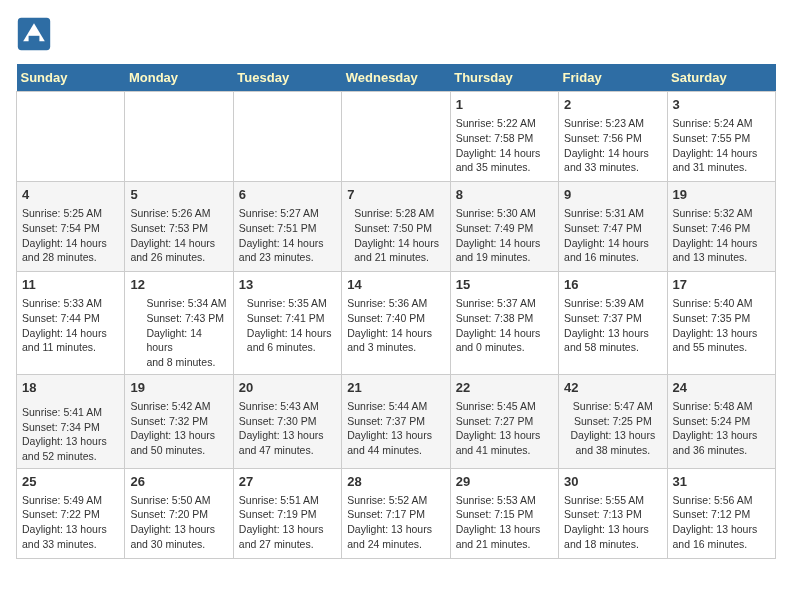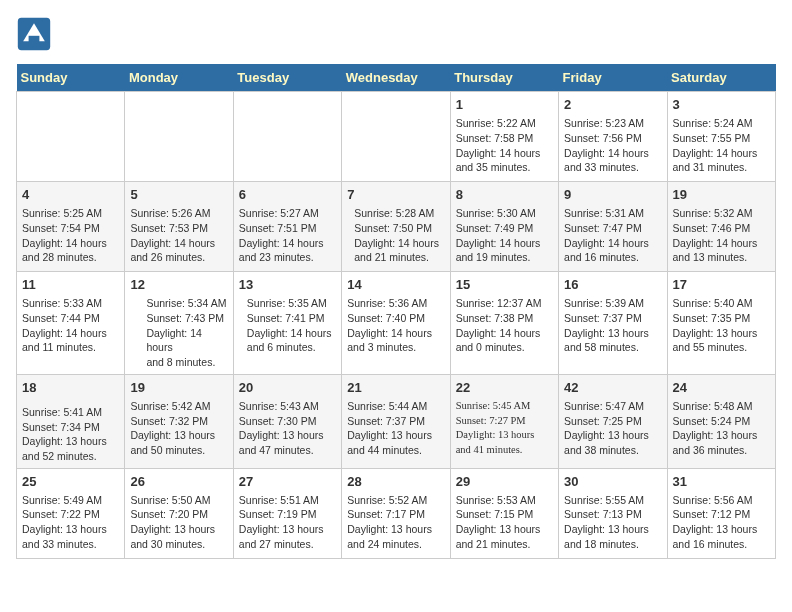--- a/index.html
+++ b/index.html
@@ -225,21 +225,21 @@
         </td>
         <td>
           <span class="day-num">14</span>
           <div class="day-info" style="white-space: pre-line;">Sunrise: 5:36 AM
 Sunset: 7:40 PM
 Daylight: 14 hours
 and 3 minutes.</div>
         </td>
         <td>
           <span class="day-num">15</span>
-          <div class="day-info" style="white-space: pre-line;">Sunrise: 12:37 AM
+          <div class="day-info" style="white-space: pre-line;">Sunrise: 5:37 AM
 Sunset: 7:38 PM
 Daylight: 14 hours
 and 0 minutes.</div>
         </td>
         <td>
           <span class="day-num">16</span>
           <div class="day-info" style="white-space: pre-line;">Sunrise: 5:39 AM
 Sunset: 7:37 PM
 Daylight: 13 hours
 and 58 minutes.</div>
@@ -276,28 +276,28 @@
         </td>
         <td>
           <span class="day-num">21</span>
           <div class="day-info" style="white-space: pre-line;">Sunrise: 5:44 AM
 Sunset: 7:37 PM
 Daylight: 13 hours
 and 44 minutes.</div>
         </td>
         <td>
           <span class="day-num">22</span>
-          <div class="day-info" style="white-space: pre-line; font-family: Liberation Serif, serif;">Sunrise: 5:45 AM
+          <div class="day-info" style="white-space: pre-line;">Sunrise: 5:45 AM
 Sunset: 7:27 PM
 Daylight: 13 hours
 and 41 minutes.</div>
         </td>
         <td>
           <span class="day-num">42</span>
-          <div class="day-info" style="white-space: pre-line;">Sunrise: 5:47 AM
+          <div class="day-info" style="white-space: pre-line; text-align: center;">Sunrise: 5:47 AM
 Sunset: 7:25 PM
 Daylight: 13 hours
 and 38 minutes.</div>
         </td>
         <td>
           <span class="day-num">24</span>
           <div class="day-info" style="white-space: pre-line;">Sunrise: 5:48 AM
 Sunset: 5:24 PM
 Daylight: 13 hours
 and 36 minutes.</div>

